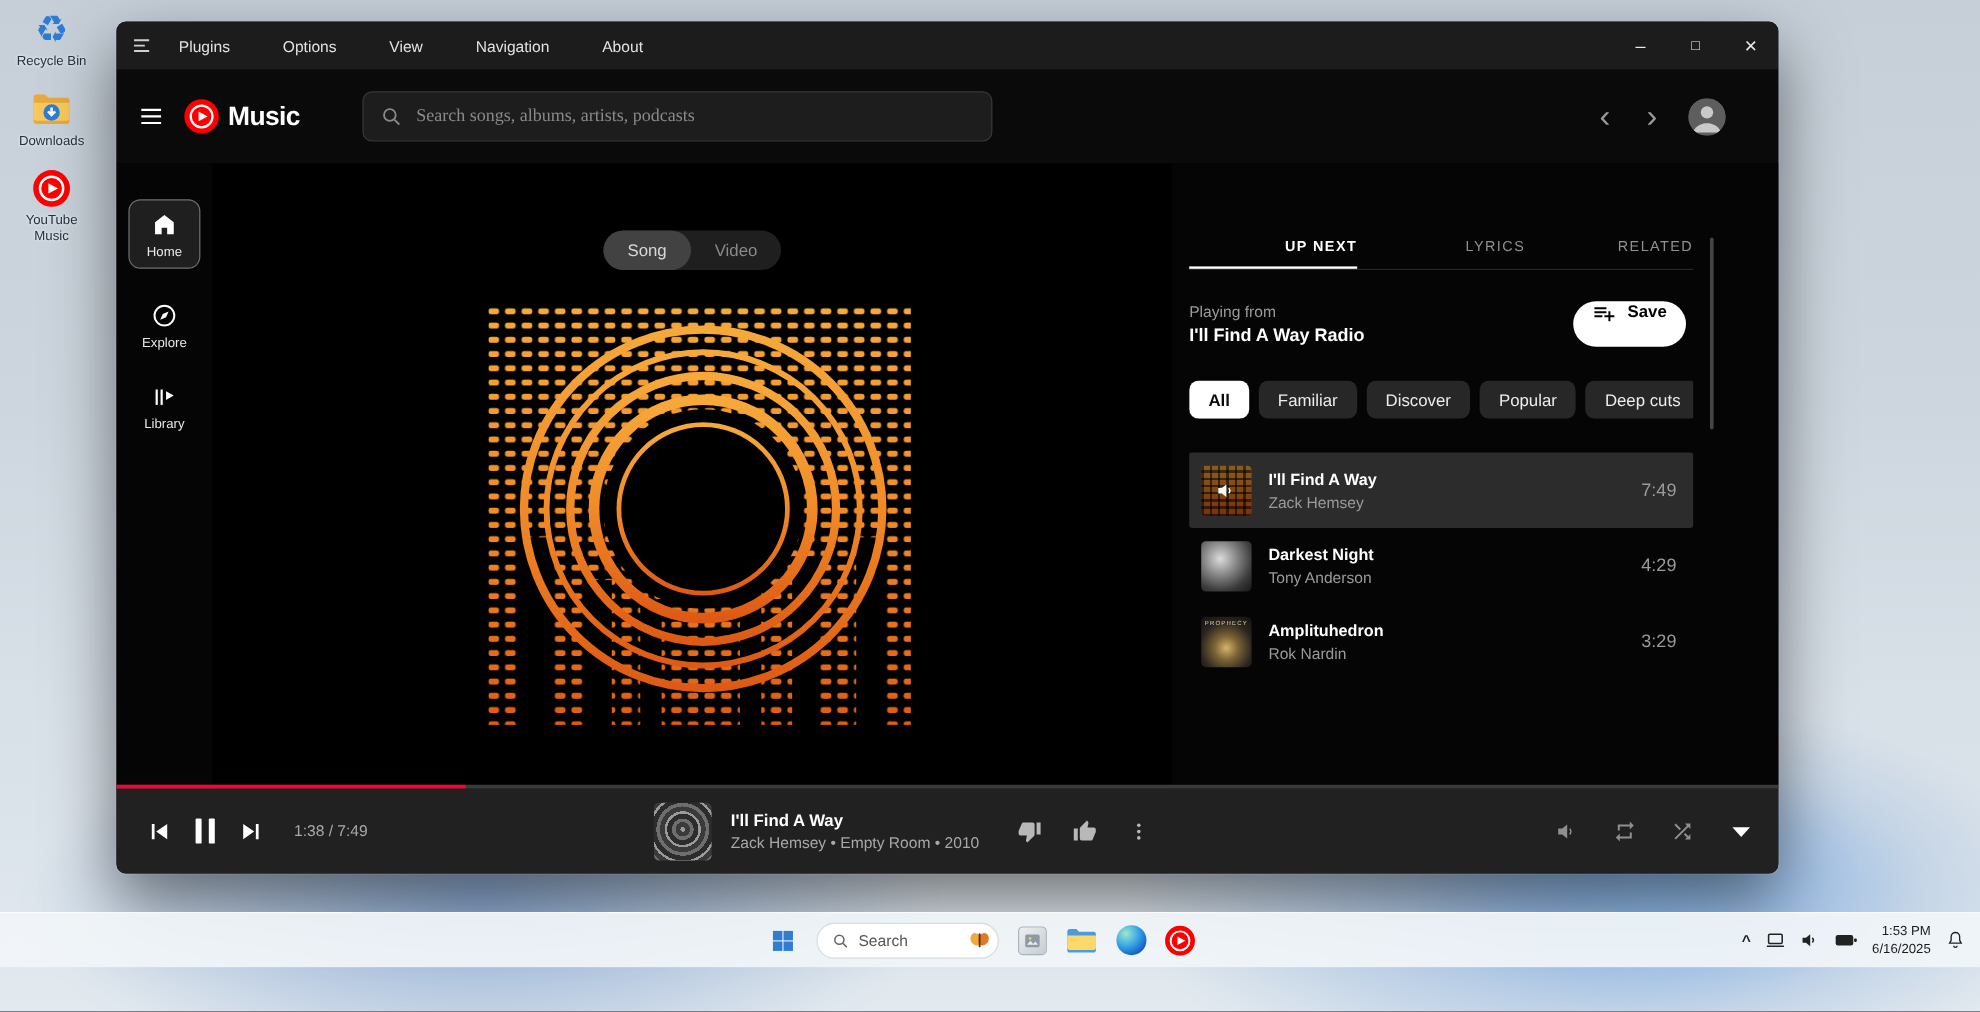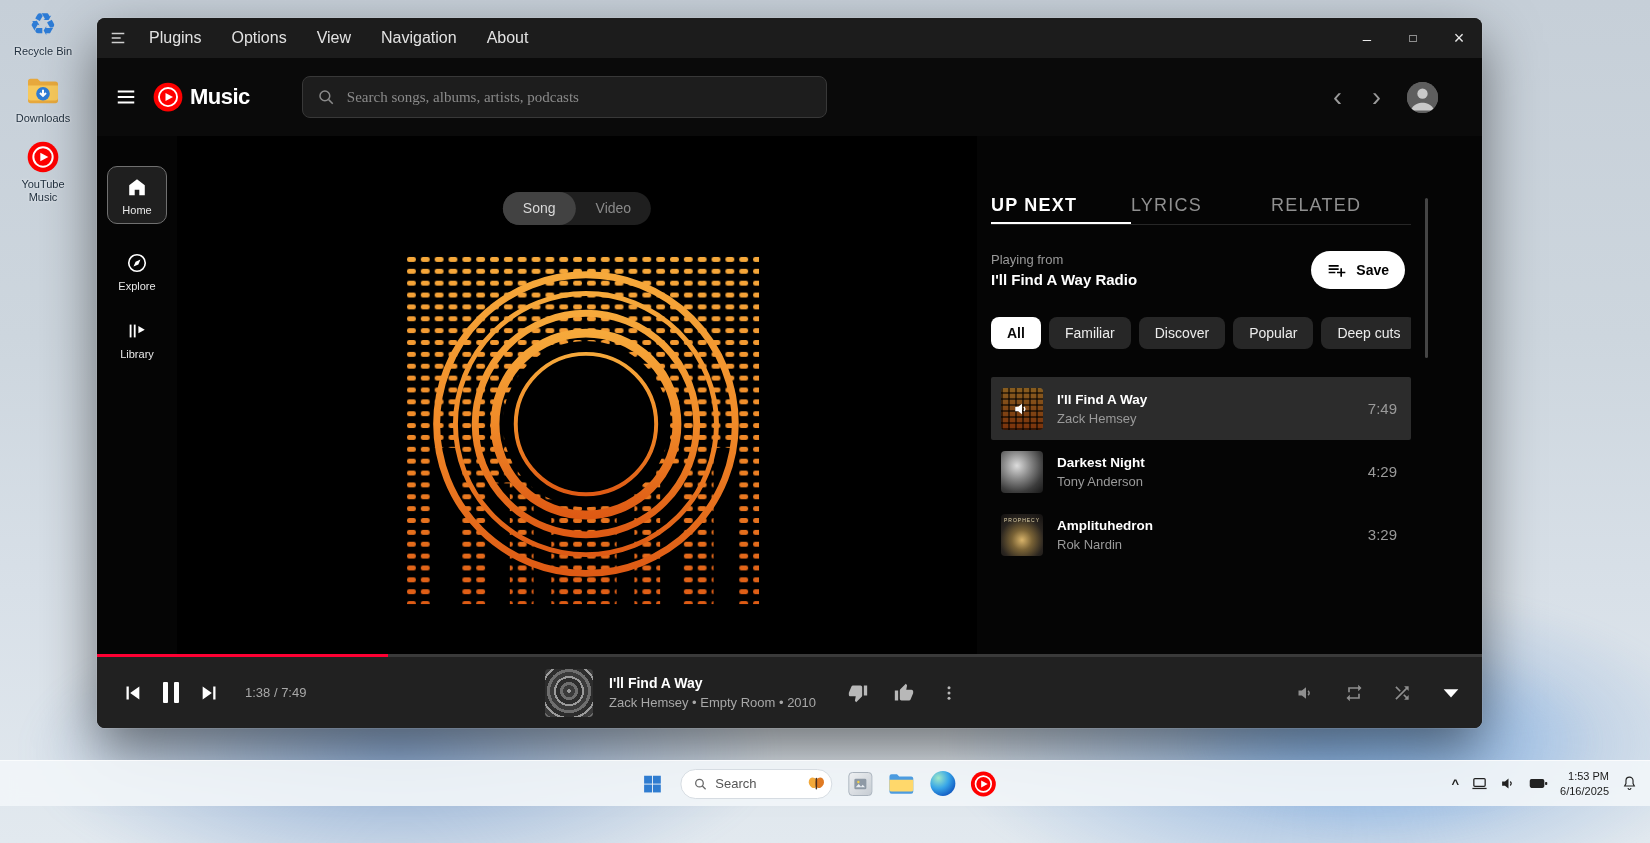--- a/index.html
+++ b/index.html
@@ -20,21 +20,21 @@
   .desktop-icons { position:absolute; left:10px; top:6px; display:flex; flex-direction:column; gap:15px; }
   .d-icon { width:66px; display:flex; flex-direction:column; align-items:center; gap:3px; }
   .d-art { height:36px; display:flex; align-items:center; justify-content:center; }
   .d-label { font-size:11px; color:#223140; text-align:center; text-shadow:0 0 3px rgba(255,255,255,.95); line-height:1.15; }
   .recycle-glyph { font-size:31px; line-height:1; color:#2e7cd6; }
 
   
   .window { position:absolute; left:97px; top:18px; width:1385px; height:710px; border-radius:8px;
     overflow:hidden; background:#0a0a0a; box-shadow:0 22px 55px rgba(0,0,0,.5); outline:1px solid rgba(255,255,255,.09); }
   .titlebar { height:40px; background:#1c1c1c; display:flex; align-items:center; padding-left:12px; }
-  .menu-items { display:flex; gap:30px; margin-left:22px; font-size:16px; color:#e2e2e2; }
+  .menu-items { display:flex; gap:44px; margin-left:22px; font-size:13px; color:#e2e2e2; }
   .menu-item { cursor:default; }
   .win-controls { margin-left:auto; display:flex; height:100%; }
   .win-btn { width:46px; display:flex; align-items:center; justify-content:center; color:#eaeaea; font-size:15px; }
   .win-btn.close { font-size:18px; }
   .win-btn.max { font-size:12px; }
 
   
   .yt-header { height:78px; display:flex; align-items:center; padding:0 18px; background:#0a0a0a; }
   .logo { display:flex; align-items:center; gap:7px; margin-left:16px; }
   .brand { font-size:22px; font-weight:700; color:#fff; letter-spacing:-.5px; }
@@ -58,27 +58,27 @@
     border-radius:17px; height:33px; display:flex; align-items:flex-end; font-size:14px; }
   .seg { padding:0 20px; line-height:33px; border-radius:17px; }
   .seg.on { background:#424242; color:#d9d9d9; }
   .seg.off { color:#8a8a8a; }
   .album-art { position:absolute; left:228px; top:118px; width:356px; height:356px; }
 
   
   .side-panel { position:absolute; right:0; top:0; width:505px; bottom:0; background:#050505; }
   .panel-inner { position:absolute; left:14px; top:52px; width:420px; }
   .tabs { display:flex; border-bottom:1px solid #272727; height:37px; }
-  .tab { flex:1; text-align:left; font-size:18px; letter-spacing:1.2px; color:#909090; line-height:34px; }
+  .tab { flex:1; text-align:right; font-size:12px; letter-spacing:1.2px; color:#909090; line-height:34px; }
   .tab.active { color:#fff; font-weight:700; border-bottom:2px solid #fff; }
   .playing-row { margin-top:26px; display:flex; align-items:center; }
   .pf-label { font-size:13px; color:#9a9a9a; }
   .pf-title { font-size:15px; color:#fff; font-weight:700; margin-top:4px; }
   .save-btn { margin-left:auto; margin-right:6px; height:38px; background:#fff; color:#000; border:0;
-    border-radius:19px; display:flex; align-items:center; gap:9px; padding:0 16px; font-size:14px; font-weight:700; font-family:inherit; }
+    border-radius:19px; display:flex; align-items:flex-start; gap:9px; padding:0 16px; font-size:14px; font-weight:700; font-family:inherit; }
   .chips { margin-top:28px; display:flex; gap:8px; overflow:hidden; width:420px; }
   .chip { height:32px; line-height:32px; padding:0 16px; border-radius:8px; background:#272727; color:#ececec;
     font-size:14px; white-space:nowrap; flex:0 0 auto; }
   .chip.active { background:#fff; color:#0a0a0a; font-weight:700; }
   .queue { margin-top:28px; }
   .qrow { display:flex; align-items:center; height:63px; padding:0 14px 0 10px; }
   .qrow.active { background:#2c2c2c; border-radius:2px; }
   .qthumb { width:42px; height:42px; border-radius:4px; position:relative; overflow:hidden; flex:0 0 auto; }
   .qthumb.t0 { background-image:
       repeating-linear-gradient(0deg, rgba(0,0,0,.55) 0 2px, transparent 2px 6px),

